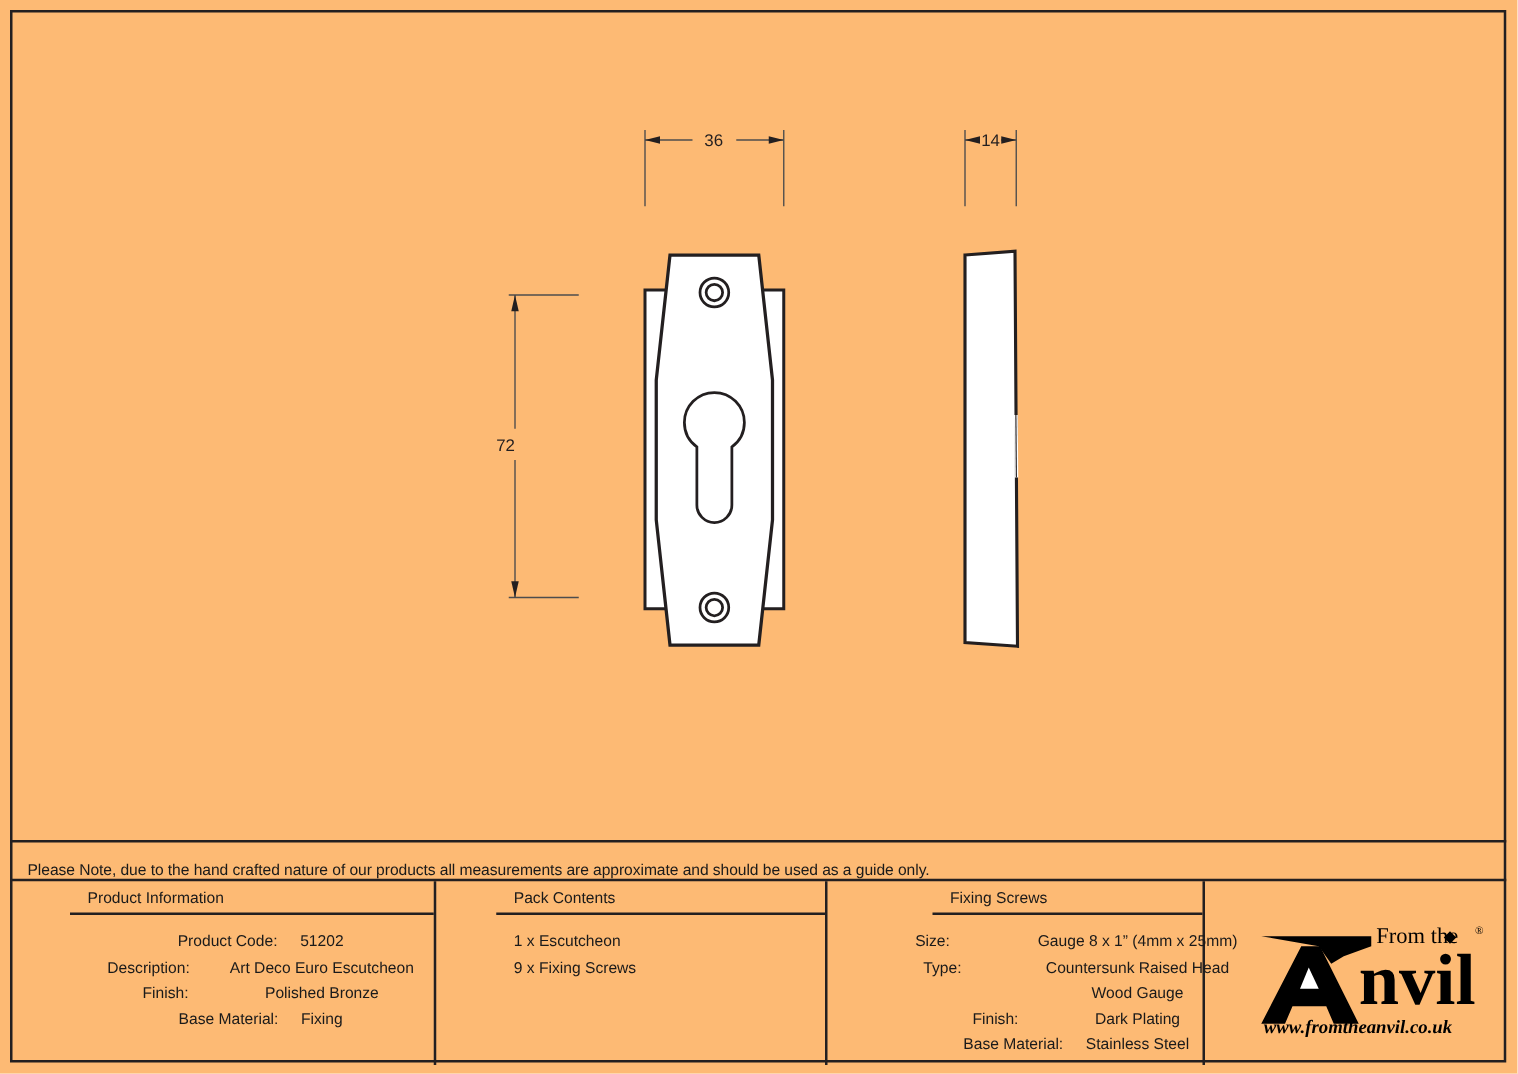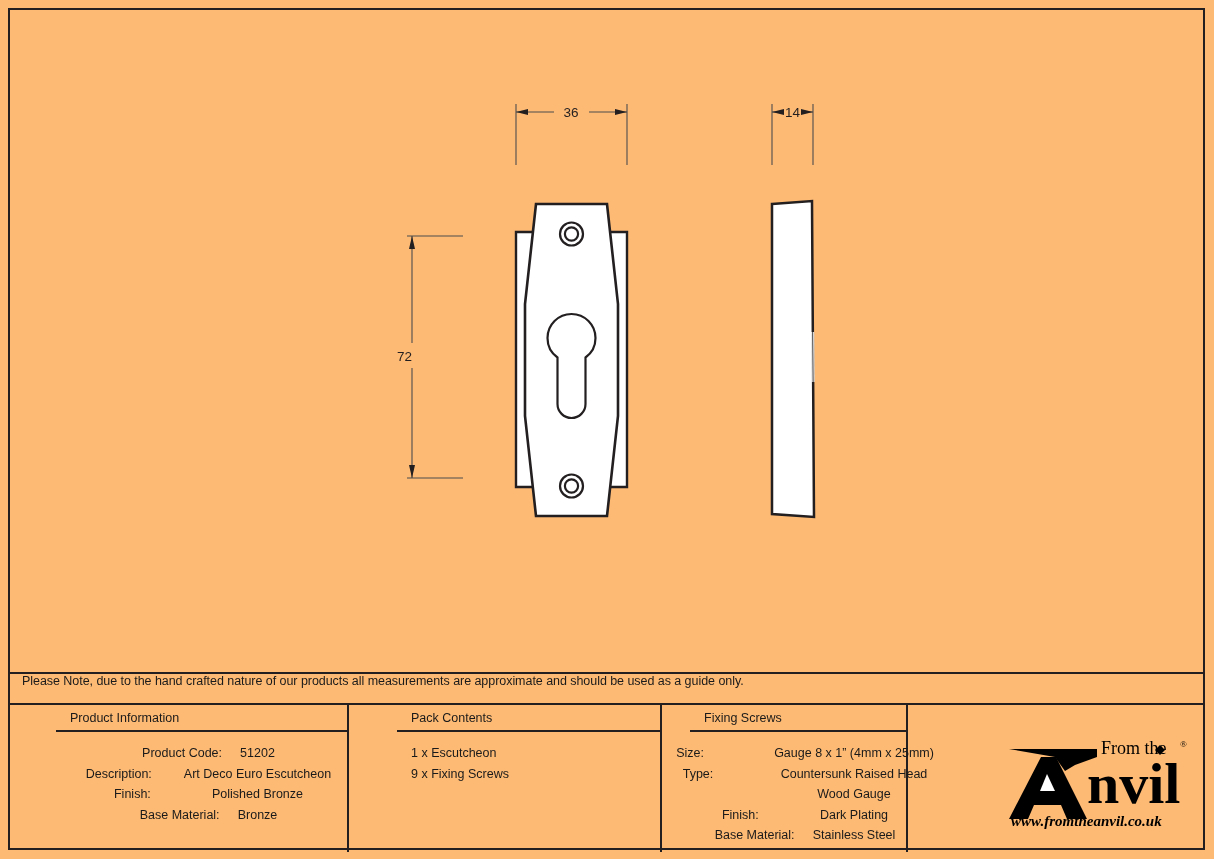--- a/index.html
+++ b/index.html
@@ -54,21 +54,21 @@
   }
   #note-row {
     position: absolute;
     left: 0;
     top: 0;
     width: 100%;
     height: 31px;
     box-sizing: border-box;
     border-bottom: 2px solid #231f20;
     display: flex;
-    align-items: flex-start;
+    align-items: flex-end;
   }
   #note-row .note-text {
     padding-left: 14px;
     font-size: 12.5px;
     letter-spacing: -0.05px;
     color: #1a1a1a;
     white-space: nowrap;
   }
   #table-area {
     position: absolute;
@@ -227,34 +227,34 @@
           <div class="spec-row">
             <span class="spec-label">Description:</span>
             <span class="spec-value">Art Deco Euro Escutcheon</span>
           </div>
           <div class="spec-row">
             <span class="spec-label">Finish:</span>
             <span class="spec-value">Polished Bronze</span>
           </div>
           <div class="spec-row">
             <span class="spec-label">Base Material:</span>
-            <span class="spec-value">Bronze</span>
+            <span class="spec-value">Fixing</span>
           </div>
         </div>
       </div>
 
       <div class="tcol divider" style="left:341px; width:313px;">
         <div class="col-head">Pack Contents</div>
         <div class="col-body">
           <div class="pack-line">1 x Escutcheon</div>
           <div class="pack-line">9 x Fixing Screws</div>
         </div>
       </div>
 
-      <div class="tcol divider" style="left:634px; width:266px;">
+      <div class="tcol divider" style="left:690px; width:266px;">
         <div class="col-head">Fixing Screws</div>
         <div class="col-body">
           <div class="spec-row">
             <span class="spec-label">Size:</span>
             <span class="spec-value">Gauge 8 x 1” (4mm x 25mm)</span>
           </div>
           <div class="spec-row">
             <span class="spec-label">Type:</span>
             <span class="spec-value">Countersunk Raised Head</span>
           </div>

